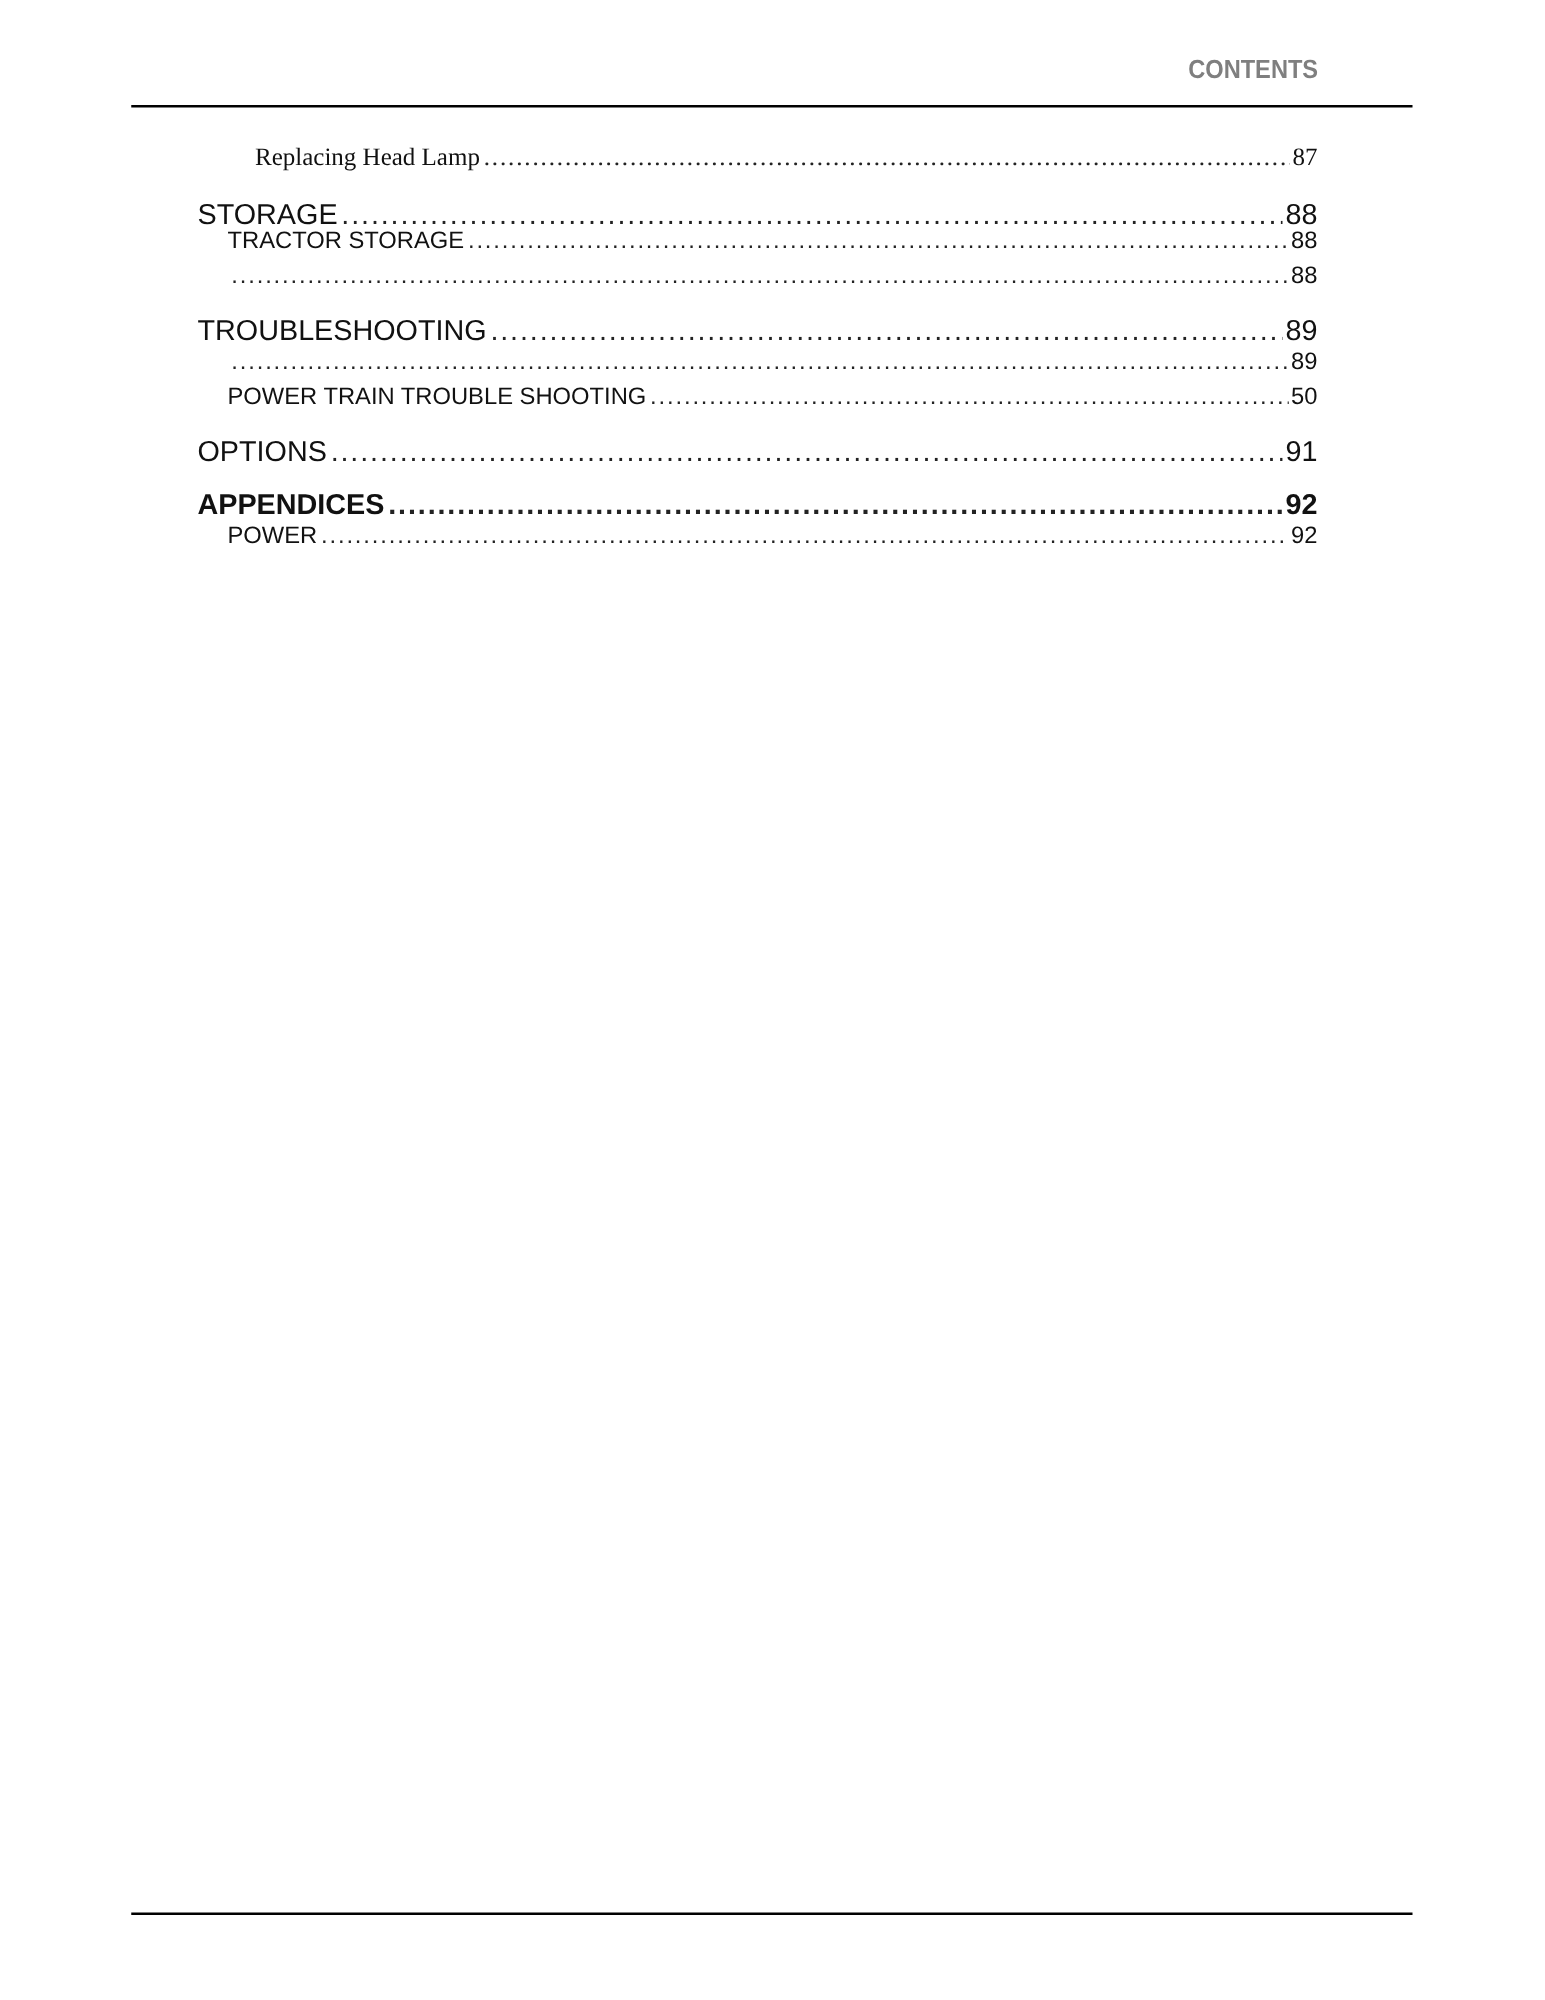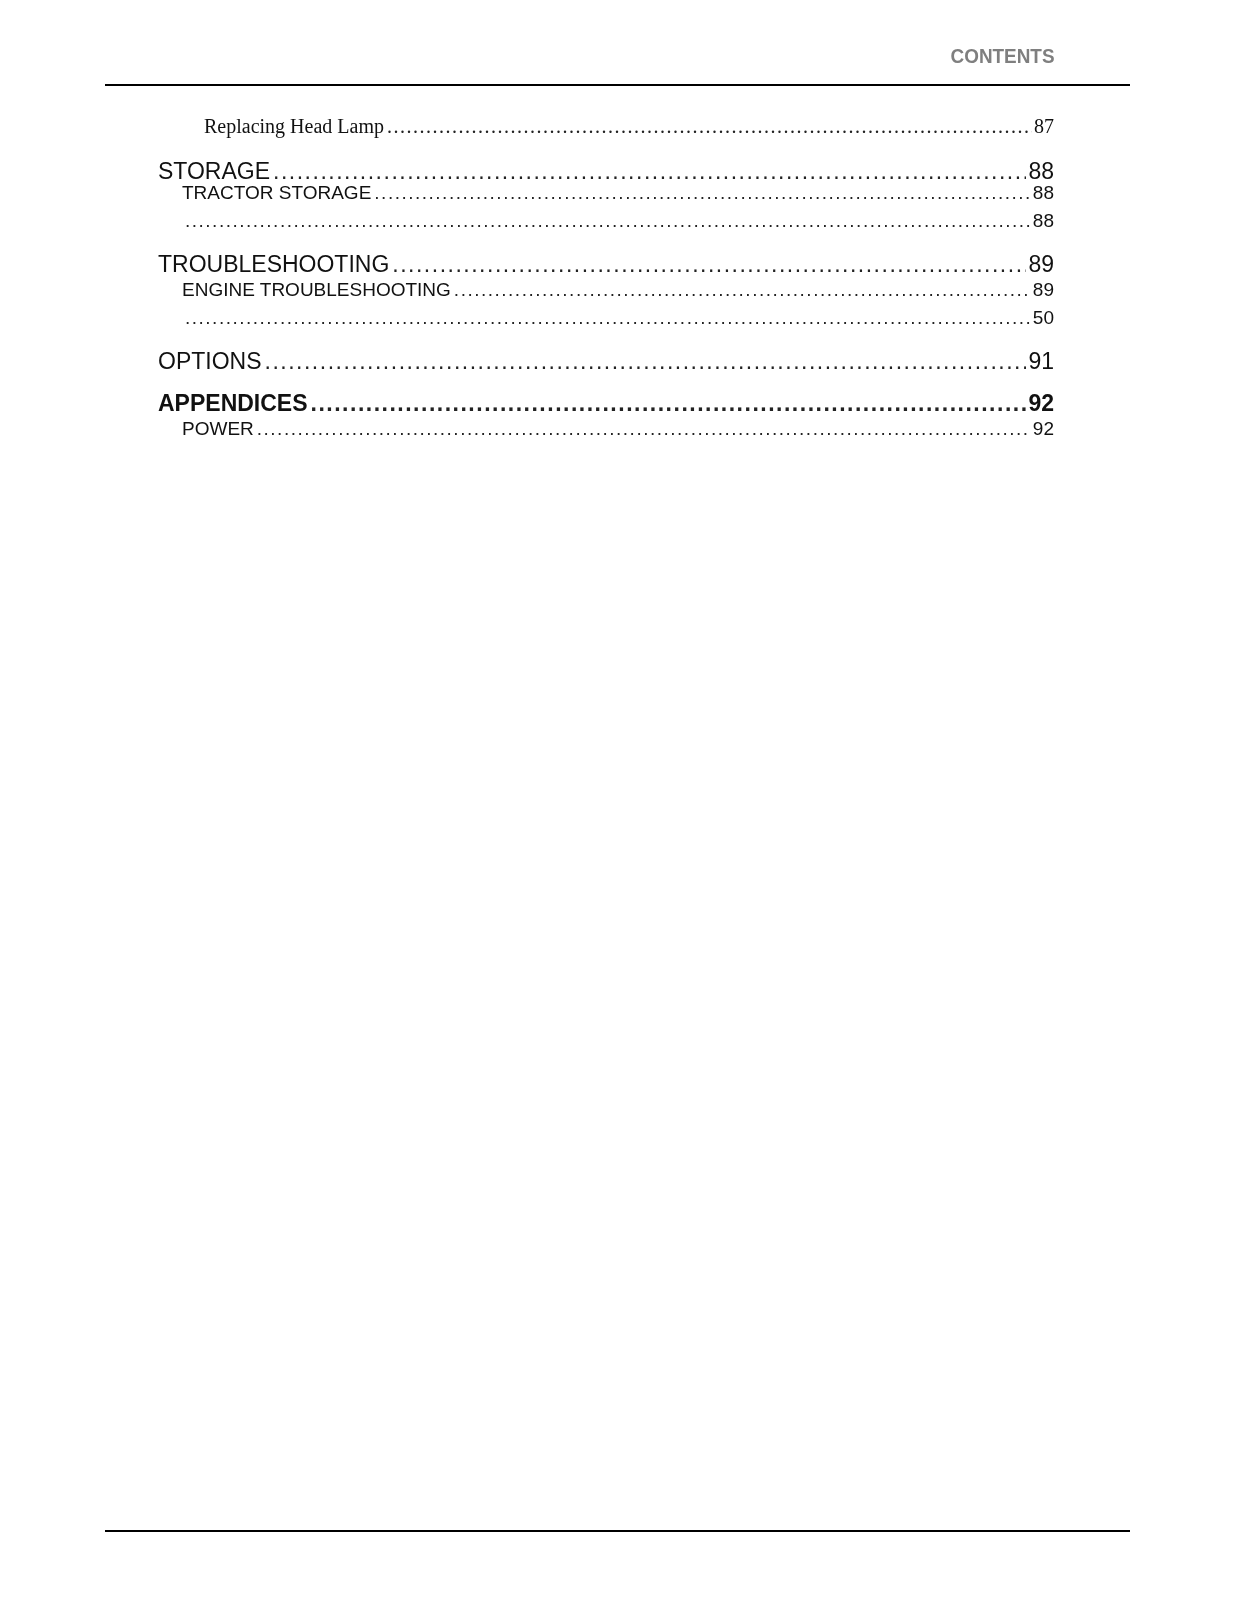--- a/index.html
+++ b/index.html
@@ -104,25 +104,25 @@
   <div class="toc-entry lvl-2" style="top: 210px; left: 22px; width: 872px;">
     <span class="leader"></span>
     <span class="page">88</span>
   </div>
   <div class="toc-entry lvl-1" style="top: 251px; left: -2px; width: 896px;">
     <span class="label">TROUBLESHOOTING</span>
     <span class="leader"></span>
     <span class="page">89</span>
   </div>
   <div class="toc-entry lvl-2" style="top: 279px; left: 22px; width: 872px;">
-    <span class="label">ENGINE TROUBLESHOOTING</span>
     <span class="leader"></span>
     <span class="page">89</span>
   </div>
   <div class="toc-entry lvl-2" style="top: 307px; left: 22px; width: 872px;">
+    <span class="label">POWER TRAIN TROUBLE SHOOTING</span>
     <span class="leader"></span>
     <span class="page">50</span>
   </div>
   <div class="toc-entry lvl-1" style="top: 348px; left: -2px; width: 896px;">
     <span class="label">OPTIONS</span>
     <span class="leader"></span>
     <span class="page">91</span>
   </div>
   <div class="toc-entry lvl-1" style="top: 390px; left: -2px; width: 896px; font-weight: bold;">
     <span class="label">APPENDICES</span>

